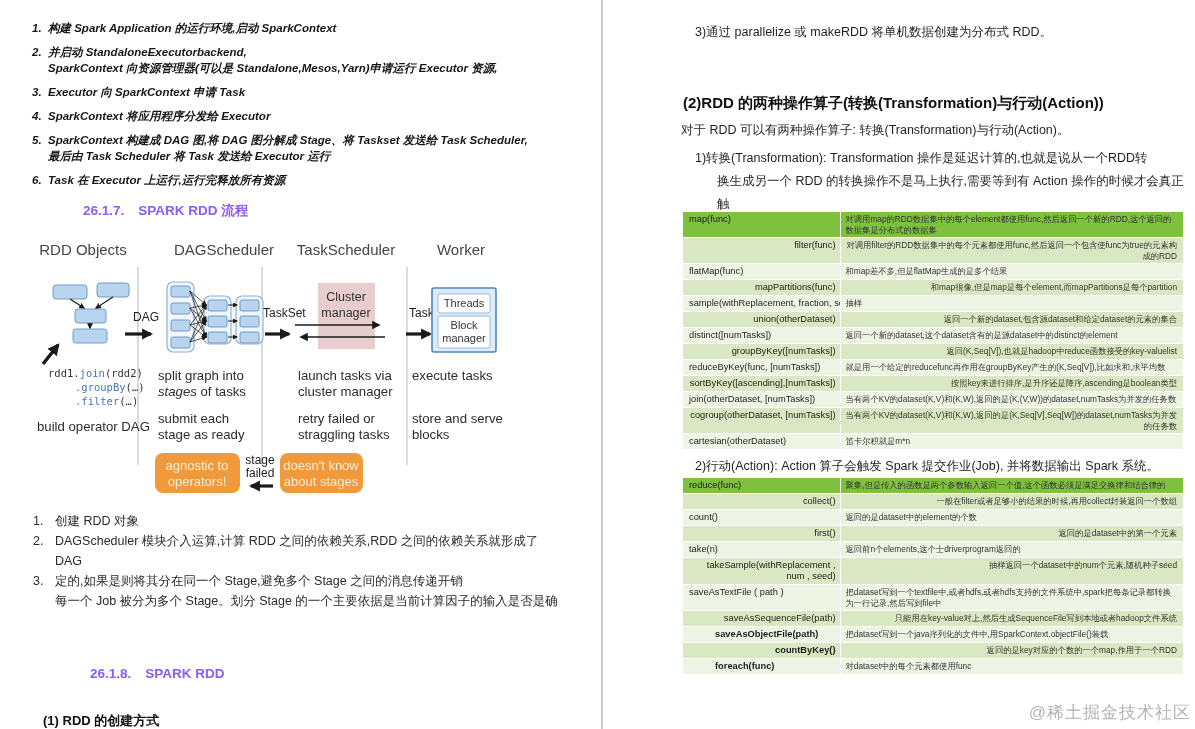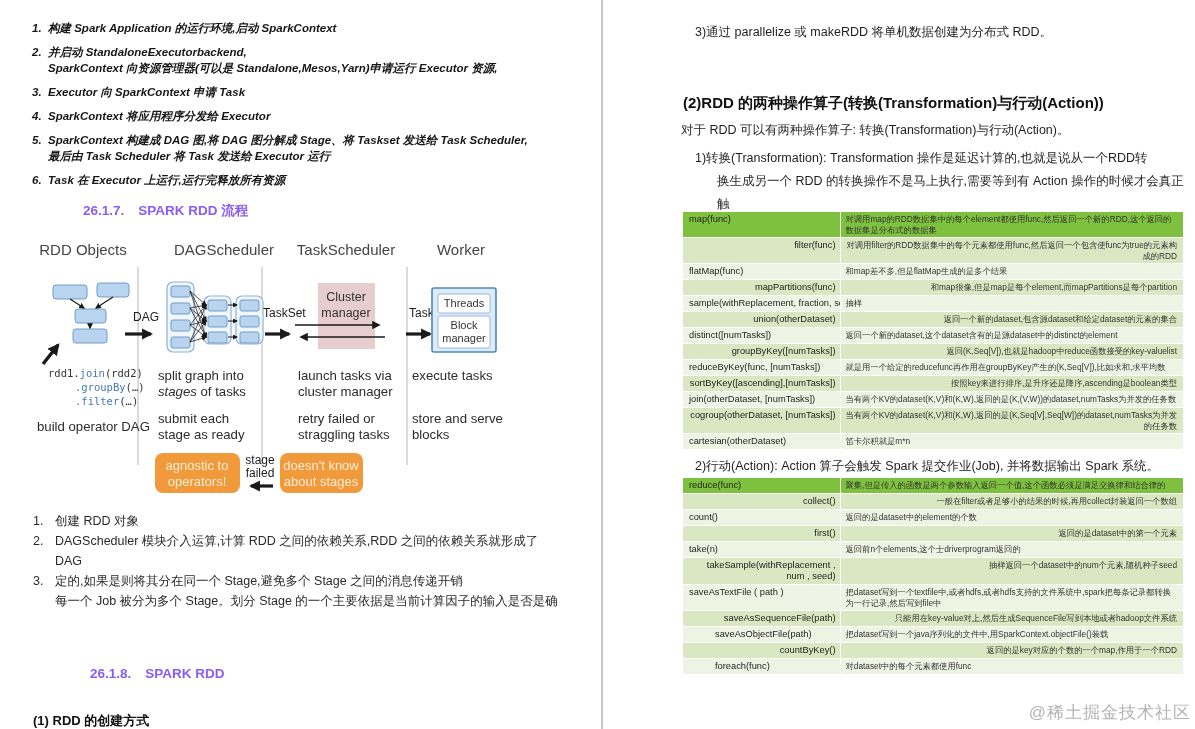--- a/index.html
+++ b/index.html
@@ -14,21 +14,21 @@
   .steps{left:32px;top:20px;width:540px;}
   .step{display:flex;margin-bottom:8px;font-weight:bold;font-style:italic;font-size:11.5px;line-height:16px;color:#161616;}
   .snum{flex:0 0 16px;}
   .slines{flex:1;}
   .sline{display:block;}
 
   .sec{font-size:13.5px;font-weight:bold;color:#8b5cf6;}
   .sec1{left:83px;top:202px;}
   .sec2{left:90px;top:666px;}
   .sectitle{margin-left:14px;}
-  .sub1{left:33px;top:712px;font-size:13px;font-weight:bold;color:#101010;}
+  .sub1{left:43px;top:712px;font-size:13px;font-weight:bold;color:#101010;}
 
   .notes{left:33px;top:511px;width:545px;font-size:12.5px;line-height:20px;color:#2a2a2a;}
   .note{display:flex;}
   .nnum{flex:0 0 22px;}
   .nlines{flex:1;}
   .nline{display:block;}
 
   
   .diag{left:25px;top:237px;}
   .dh{font-size:15px;fill:#454545;text-anchor:middle;}
@@ -59,21 +59,21 @@
 
   .tbl{position:absolute;border-collapse:collapse;table-layout:fixed;width:500px;}
   .tbl td{vertical-align:top;border-bottom:1px solid #fff;box-sizing:border-box;}
   .tbl .fn{font-size:9.3px;line-height:11px;color:#1d1d1d;border-right:1px solid #fff;padding:2px 4px 2px 6px;}
   .tbl .desc{font-size:8.3px;line-height:10.5px;color:#333;padding:2px 6px 2px 5px;}
   .t1{left:683px;top:212px;}
   .t1 .fn{font-weight:normal;white-space:nowrap;overflow:hidden;margin-left:31px;}
   .t2{left:683px;top:478px;}
   .t2 td{padding-top:4px;padding-bottom:3px;}
   .t2 .fn{font-weight:normal;}
-  .t2 tr.bold-name .fn{font-weight:normal;padding-left:32px;}
+  .t2 tr.bold-name .fn{font-weight:bold;padding-left:32px;}
   tr.r-hdr{background:var(--table_header_green);}
   tr.r-lt{background:var(--row_light);text-align:right;}
   tr.r-pl{background:var(--row_pale);}
 
   .wm{right:4px;top:701px;font-size:17px;color:#b3b3b3;letter-spacing:1px;}
 </style>
 </head>
 <body>
 
 <div>

